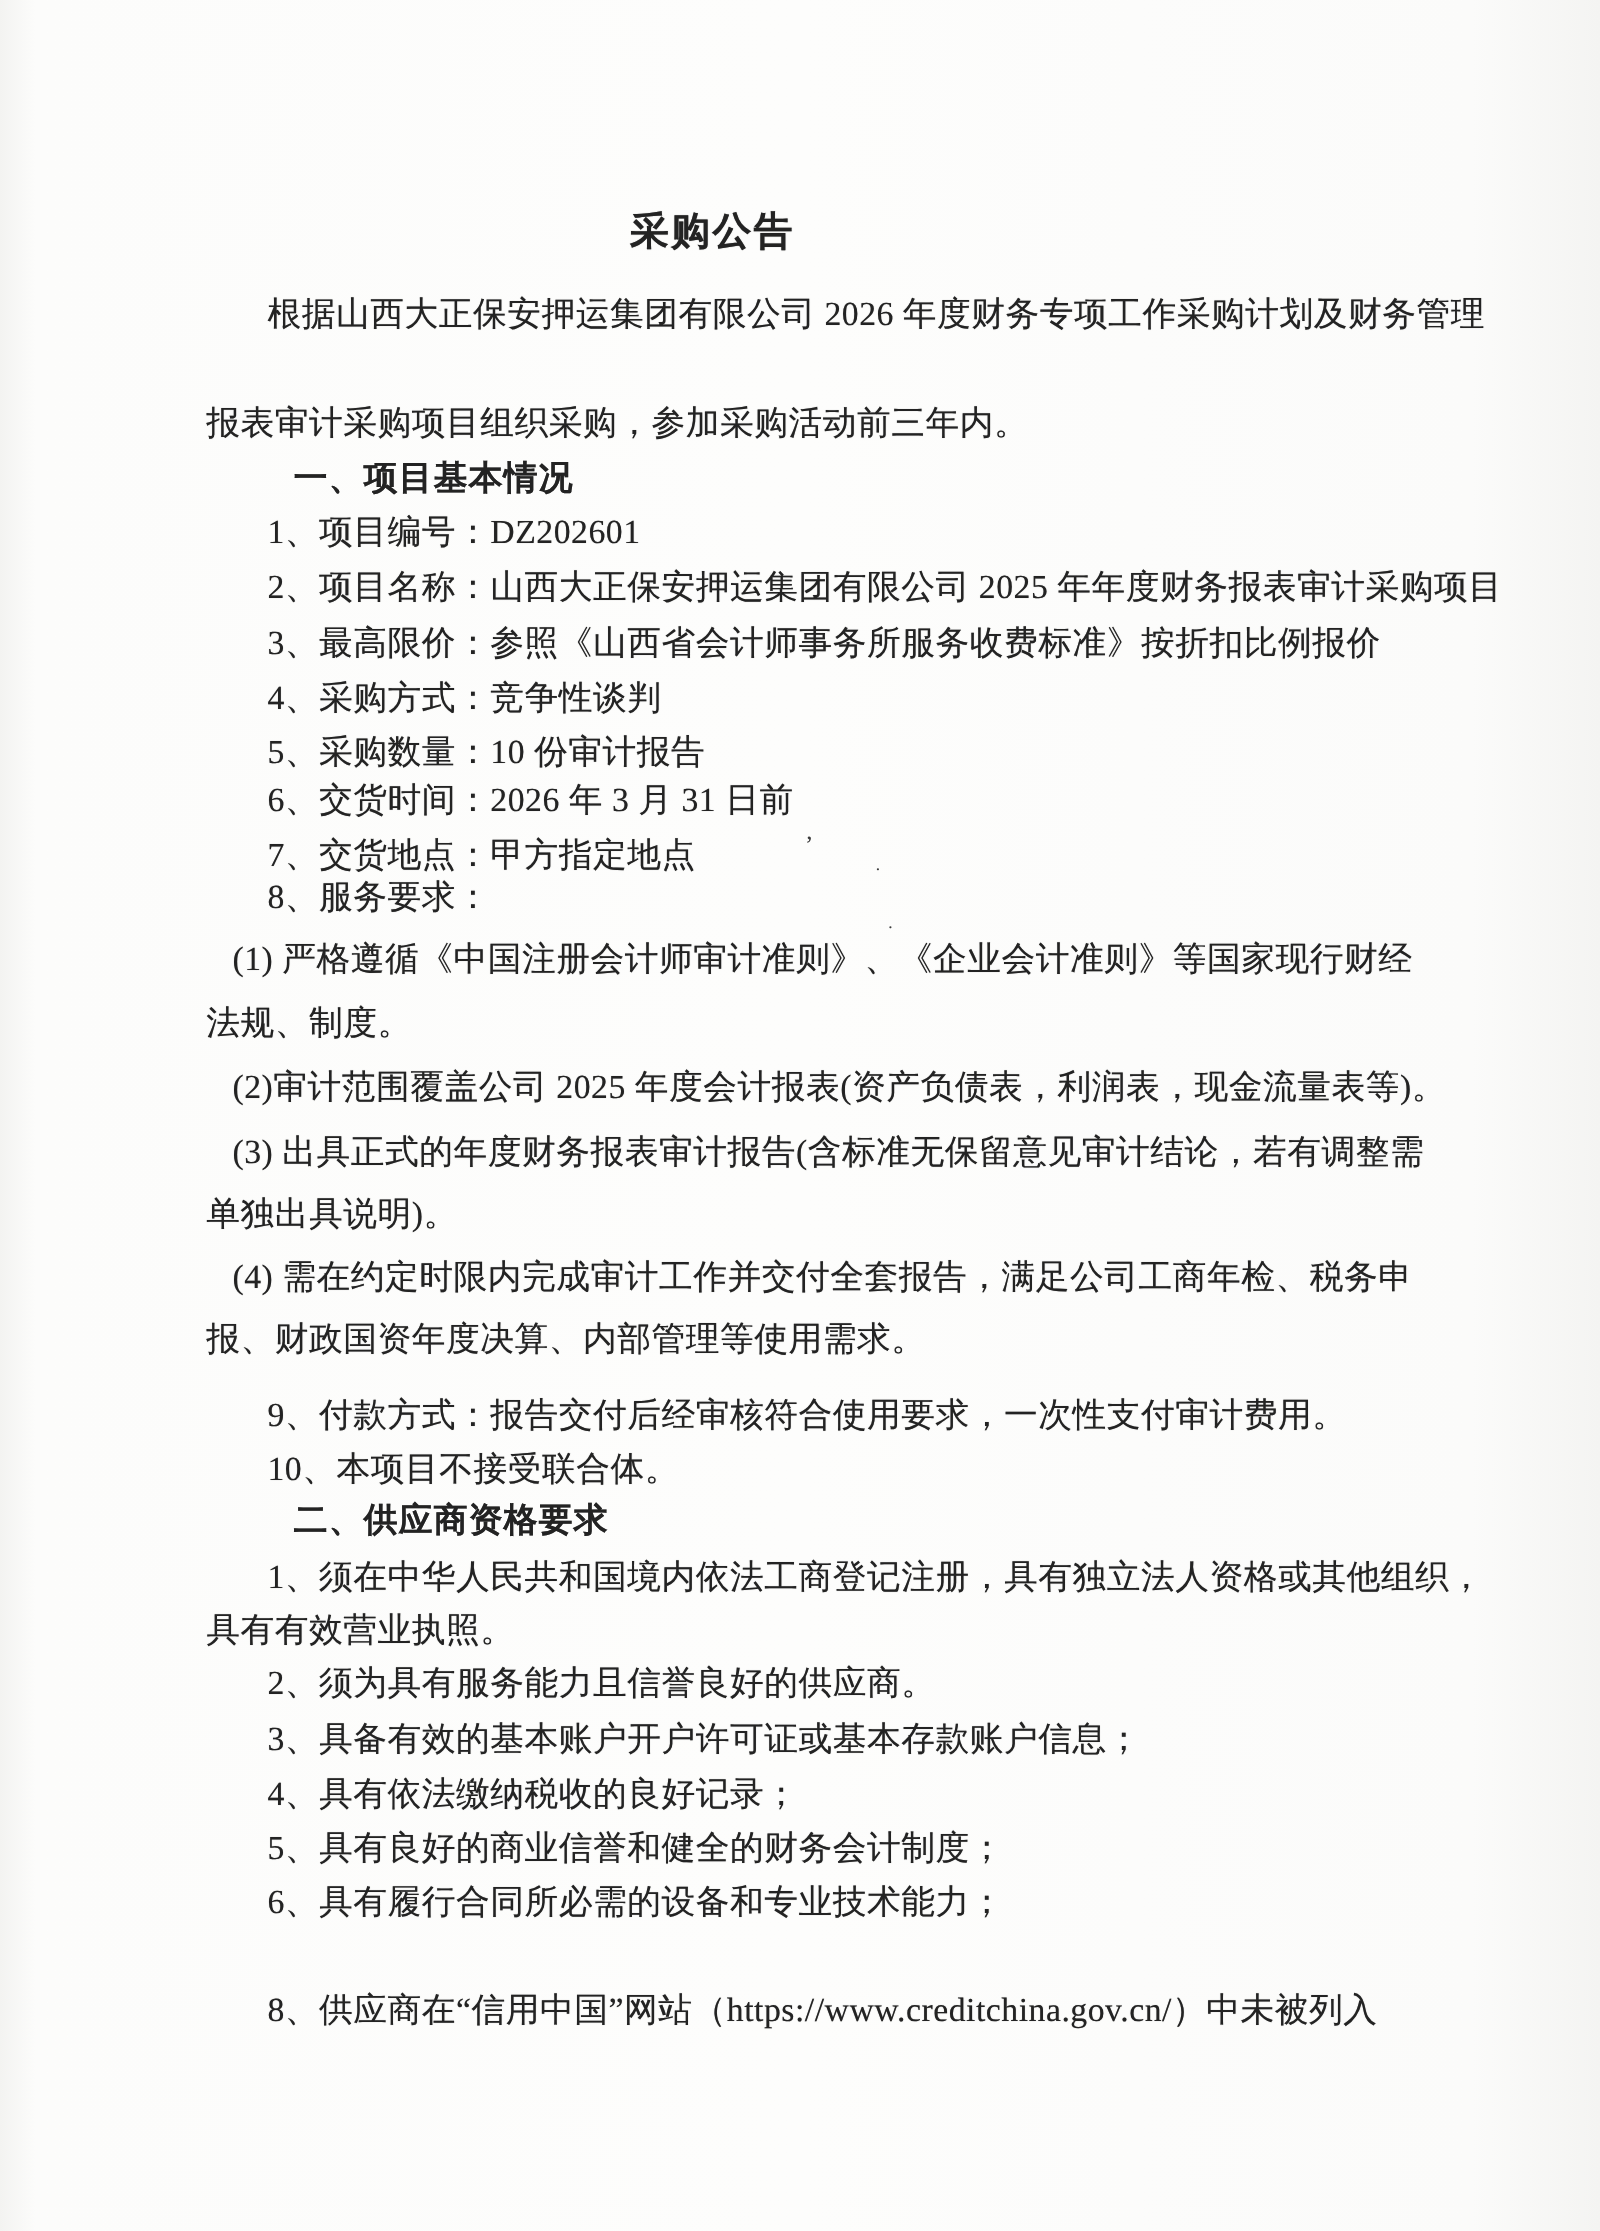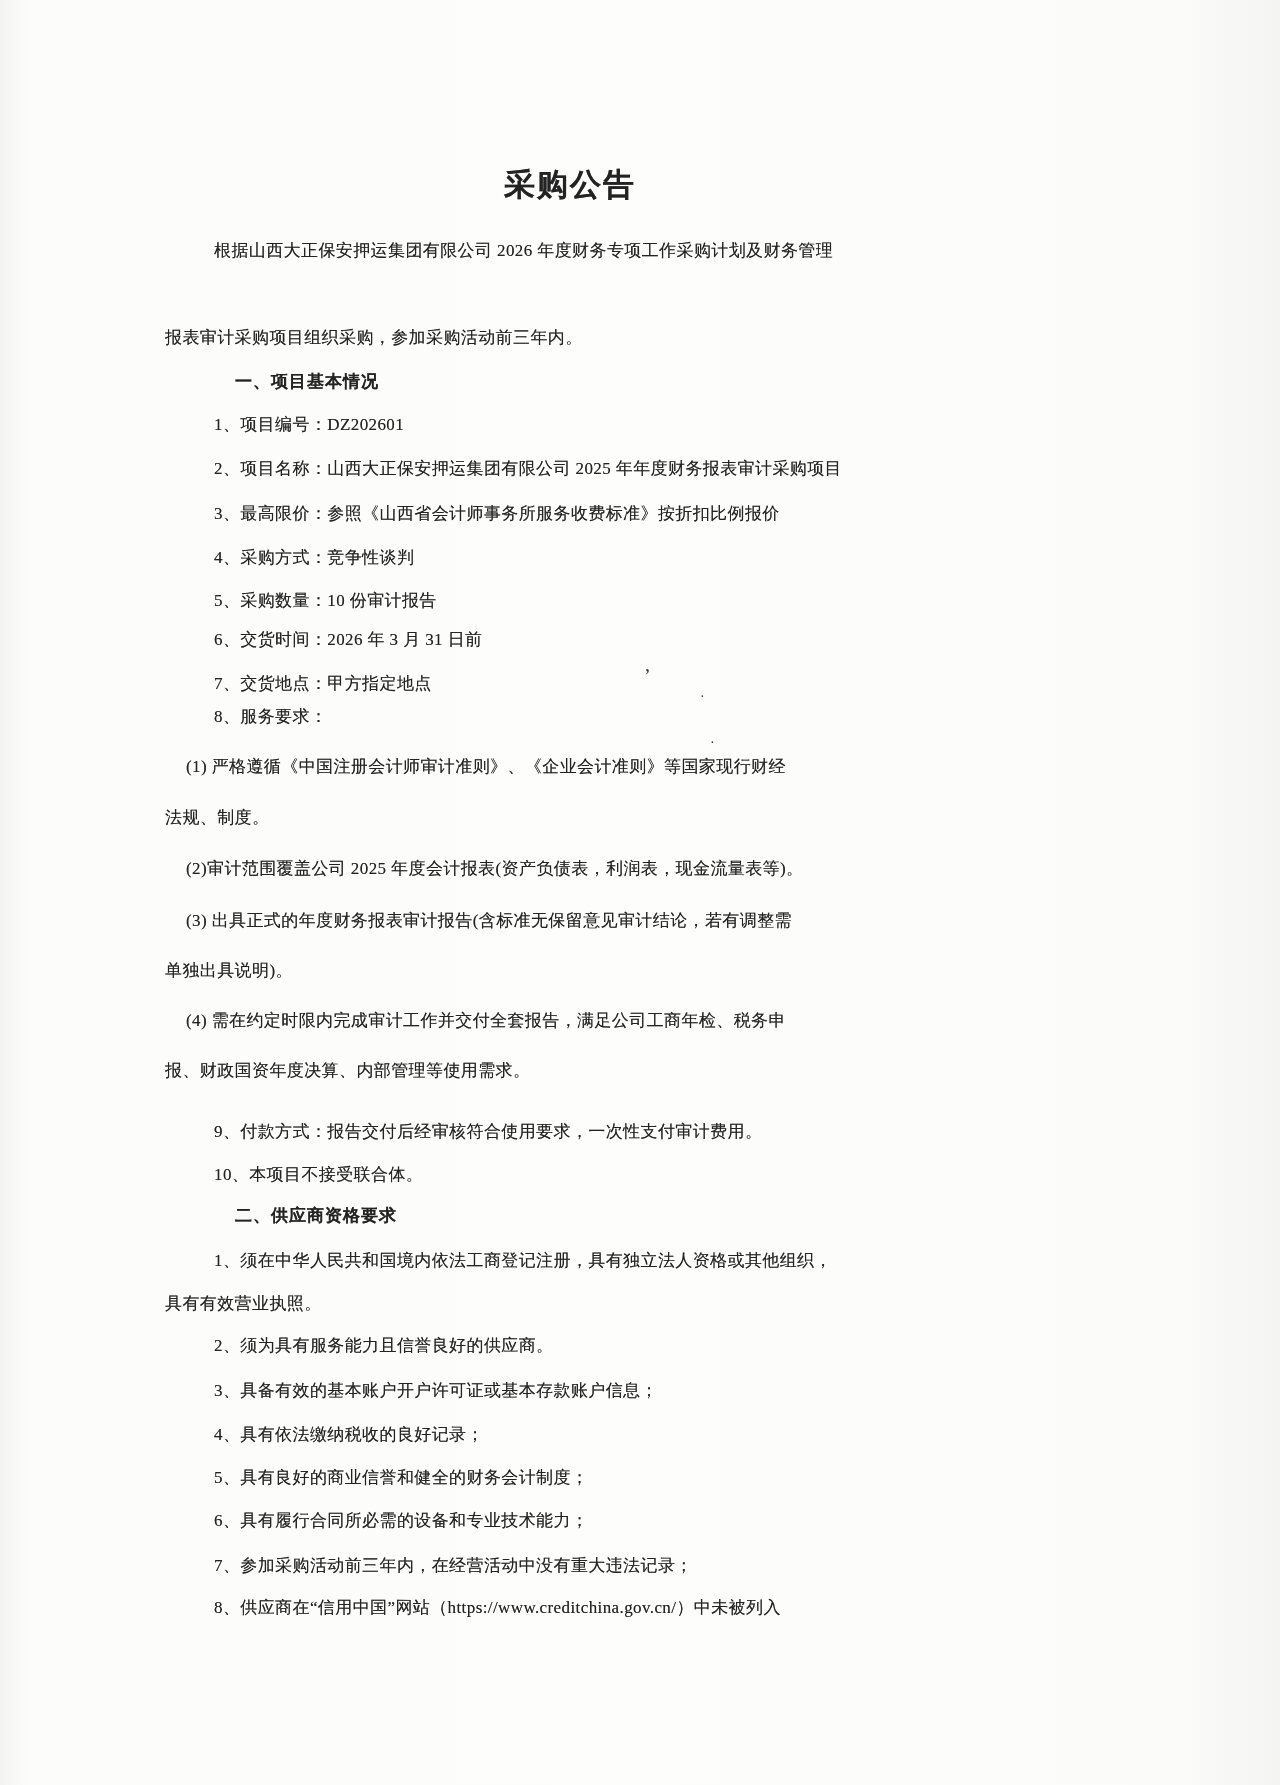--- a/index.html
+++ b/index.html
@@ -15,21 +15,21 @@
     background:
       linear-gradient(90deg, #f3f3f1 0px, #fcfcfb 28px, #fdfdfc 50%, #fbfbfa 92%, #f4f4f2 100%),
       #fdfdfc;
     overflow: hidden;
     font-family: "Liberation Serif", "DejaVu Serif", serif;
     color: #232323;
   }
   .ln {
     position: absolute;
     white-space: nowrap;
-    font-size: 17px;
+    font-size: 27px;
     line-height: 32px;
     letter-spacing: 0.4px;
     text-shadow: 0 0 0.6px rgba(45,45,45,0.55);
   }
   .title {
     position: absolute;
     left: 0;
     width: 1140px;
     text-align: center;
     font-size: 31px;
@@ -87,20 +87,19 @@
 
   <div class="ln hd" style="top:1200px;left:214px">二、供应商资格要求</div>
 
   <div class="ln" style="top:1245px;left:214px">1、须在中华人民共和国境内依法工商登记注册，具有独立法人资格或其他组织，</div>
   <div class="ln" style="top:1288px;left:165px">具有有效营业执照。</div>
   <div class="ln" style="top:1330px;left:214px">2、须为具有服务能力且信誉良好的供应商。</div>
   <div class="ln" style="top:1375px;left:214px">3、具备有效的基本账户开户许可证或基本存款账户信息；</div>
   <div class="ln" style="top:1419px;left:214px">4、具有依法缴纳税收的良好记录；</div>
   <div class="ln" style="top:1462px;left:214px">5、具有良好的商业信誉和健全的财务会计制度；</div>
   <div class="ln" style="top:1505px;left:214px">6、具有履行合同所必需的设备和专业技术能力；</div>
-  <div class="ln" style="top:1550px;left:214px">7、参加采购活动前三年内，在经营活动中没有重大违法记录；</div>
   <div class="ln" style="top:1592px;left:214px">8、供应商在“信用中国”网站（https://www.creditchina.gov.cn/）中未被列入</div>
 
   <span class="artifact" style="top:666px;left:644px">’</span>
   <span class="artifact dot" style="top:690px;left:700px">·</span>
   <span class="artifact dot" style="top:736px;left:710px">·</span>
 
 </div>
 
 </body></html>

